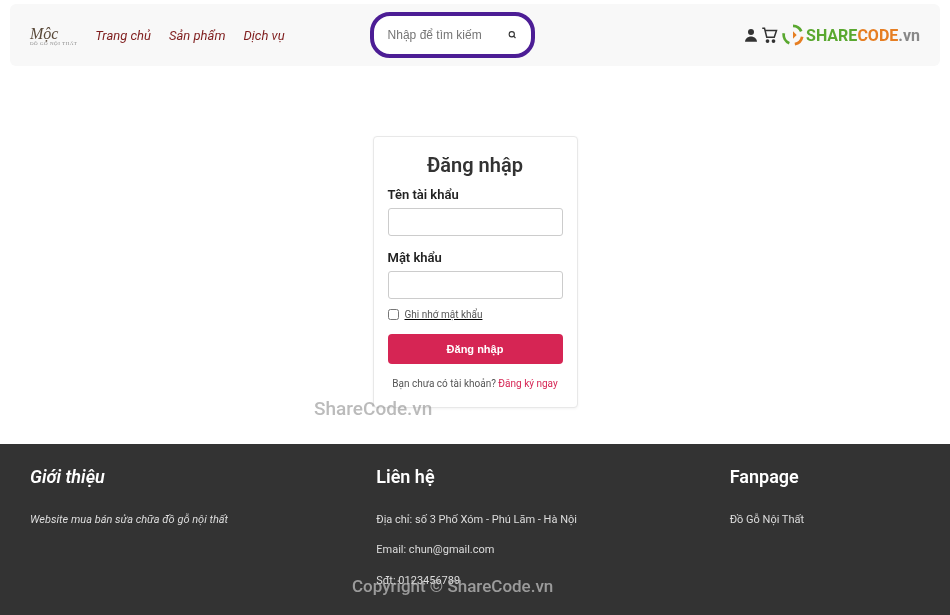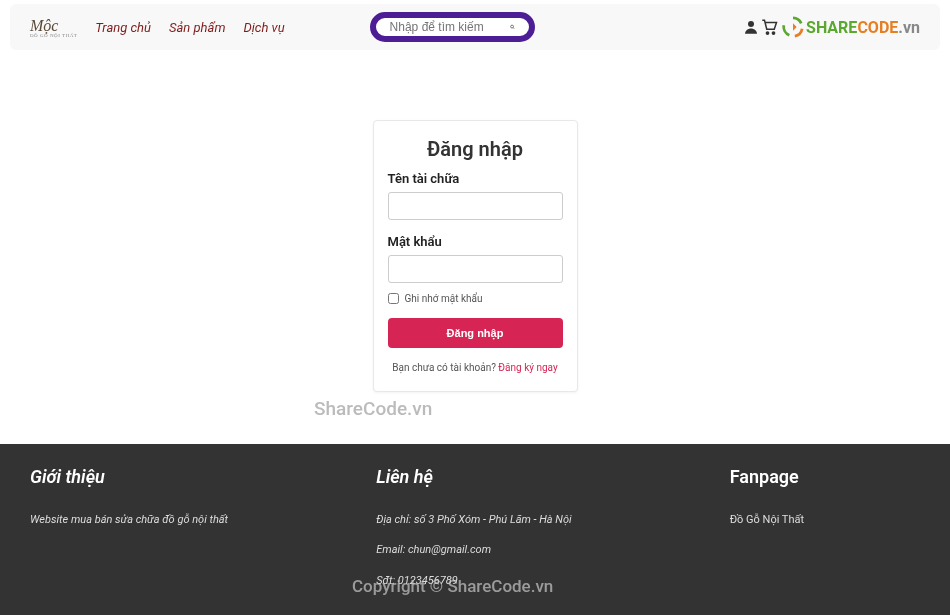--- a/index.html
+++ b/index.html
@@ -46,23 +46,23 @@
       font-size: 13px;
       color: #7f1d1d;
       cursor: pointer;
       font-style: italic;
     }
     .search-wrap {
       margin-left: 85px;
       display: flex;
       align-items: center;
       background: #fff;
-      border: 6px solid #4c1d95;
+      border: 4px solid #4c1d95;
       border-radius: 20px;
-      padding: 2px 14px;
+      padding: 12px 14px;
       width: 165px;
     }
     .search-input {
       border: none;
       outline: none;
       font-size: 12px;
       color: #888;
       width: 120px;
       background: transparent;
     }
@@ -130,20 +130,21 @@
       font-size: 12px;
       margin-bottom: 14px;
       background: #fff;
     }
     .remember-wrap {
       display: flex;
       align-items: flex-start;
       gap: 6px;
       margin-bottom: 14px;
       margin-top: -4px;
+      text-decoration: underline;
     }
     .remember-wrap input {
       width: 11px;
       height: 11px;
     }
     .remember-label {
       font-size: 10px;
       color: #555;
     }
     .login-btn {
@@ -198,21 +199,21 @@
       background: #333;
       color: #fff;
       padding: 22px 30px 18px;
       display: flex;
       justify-content: space-between;
     }
     .footer-col {
       flex: 1;
     }
     .footer-col:first-child { flex: 1.2; font-style: italic; }
-    .footer-col:nth-child(2) { flex: 1.3; padding-left: 20px; font-style: italic; }
+    .footer-col:nth-child(2) { flex: 1.3; padding-left: 20px; }
     .footer-col:last-child { text-align: left; flex: 0.7; }
     .footer-title {
       font-size: 18px;
       font-weight: 600;
       margin-bottom: 18px;
     }
     .footer-text {
       font-size: 11px;
       color: #ddd;
       line-height: 2.8;
@@ -257,21 +258,21 @@
         </svg>
       <span class="sc-green">SHARE</span>
         <span class="sc-orange">CODE</span>
         <span class="sc-gray">.vn</span>
     </div>
   </div>
 </div>
 
 <div class="login-card">
   <div class="login-title">Đăng nhập</div>
-  <label class="form-label">Tên tài chữa</label>
+  <label class="form-label">Tên tài khẩu</label>
   <input class="form-input" type="text" style="">
   <label class="form-label">Mật khẩu</label>
   <input class="form-input" type="password" style="">
   <div class="remember-wrap">
     <input type="checkbox" style="">
     <span class="remember-label">Ghi nhớ mật khẩu</span>
   </div>
   <button class="login-btn">Đăng nhập</button>
   <div class="signup-prompt">
     <span>Bạn chưa có tài khoản? </span><span class="signup-link">Đăng ký ngay</span>

